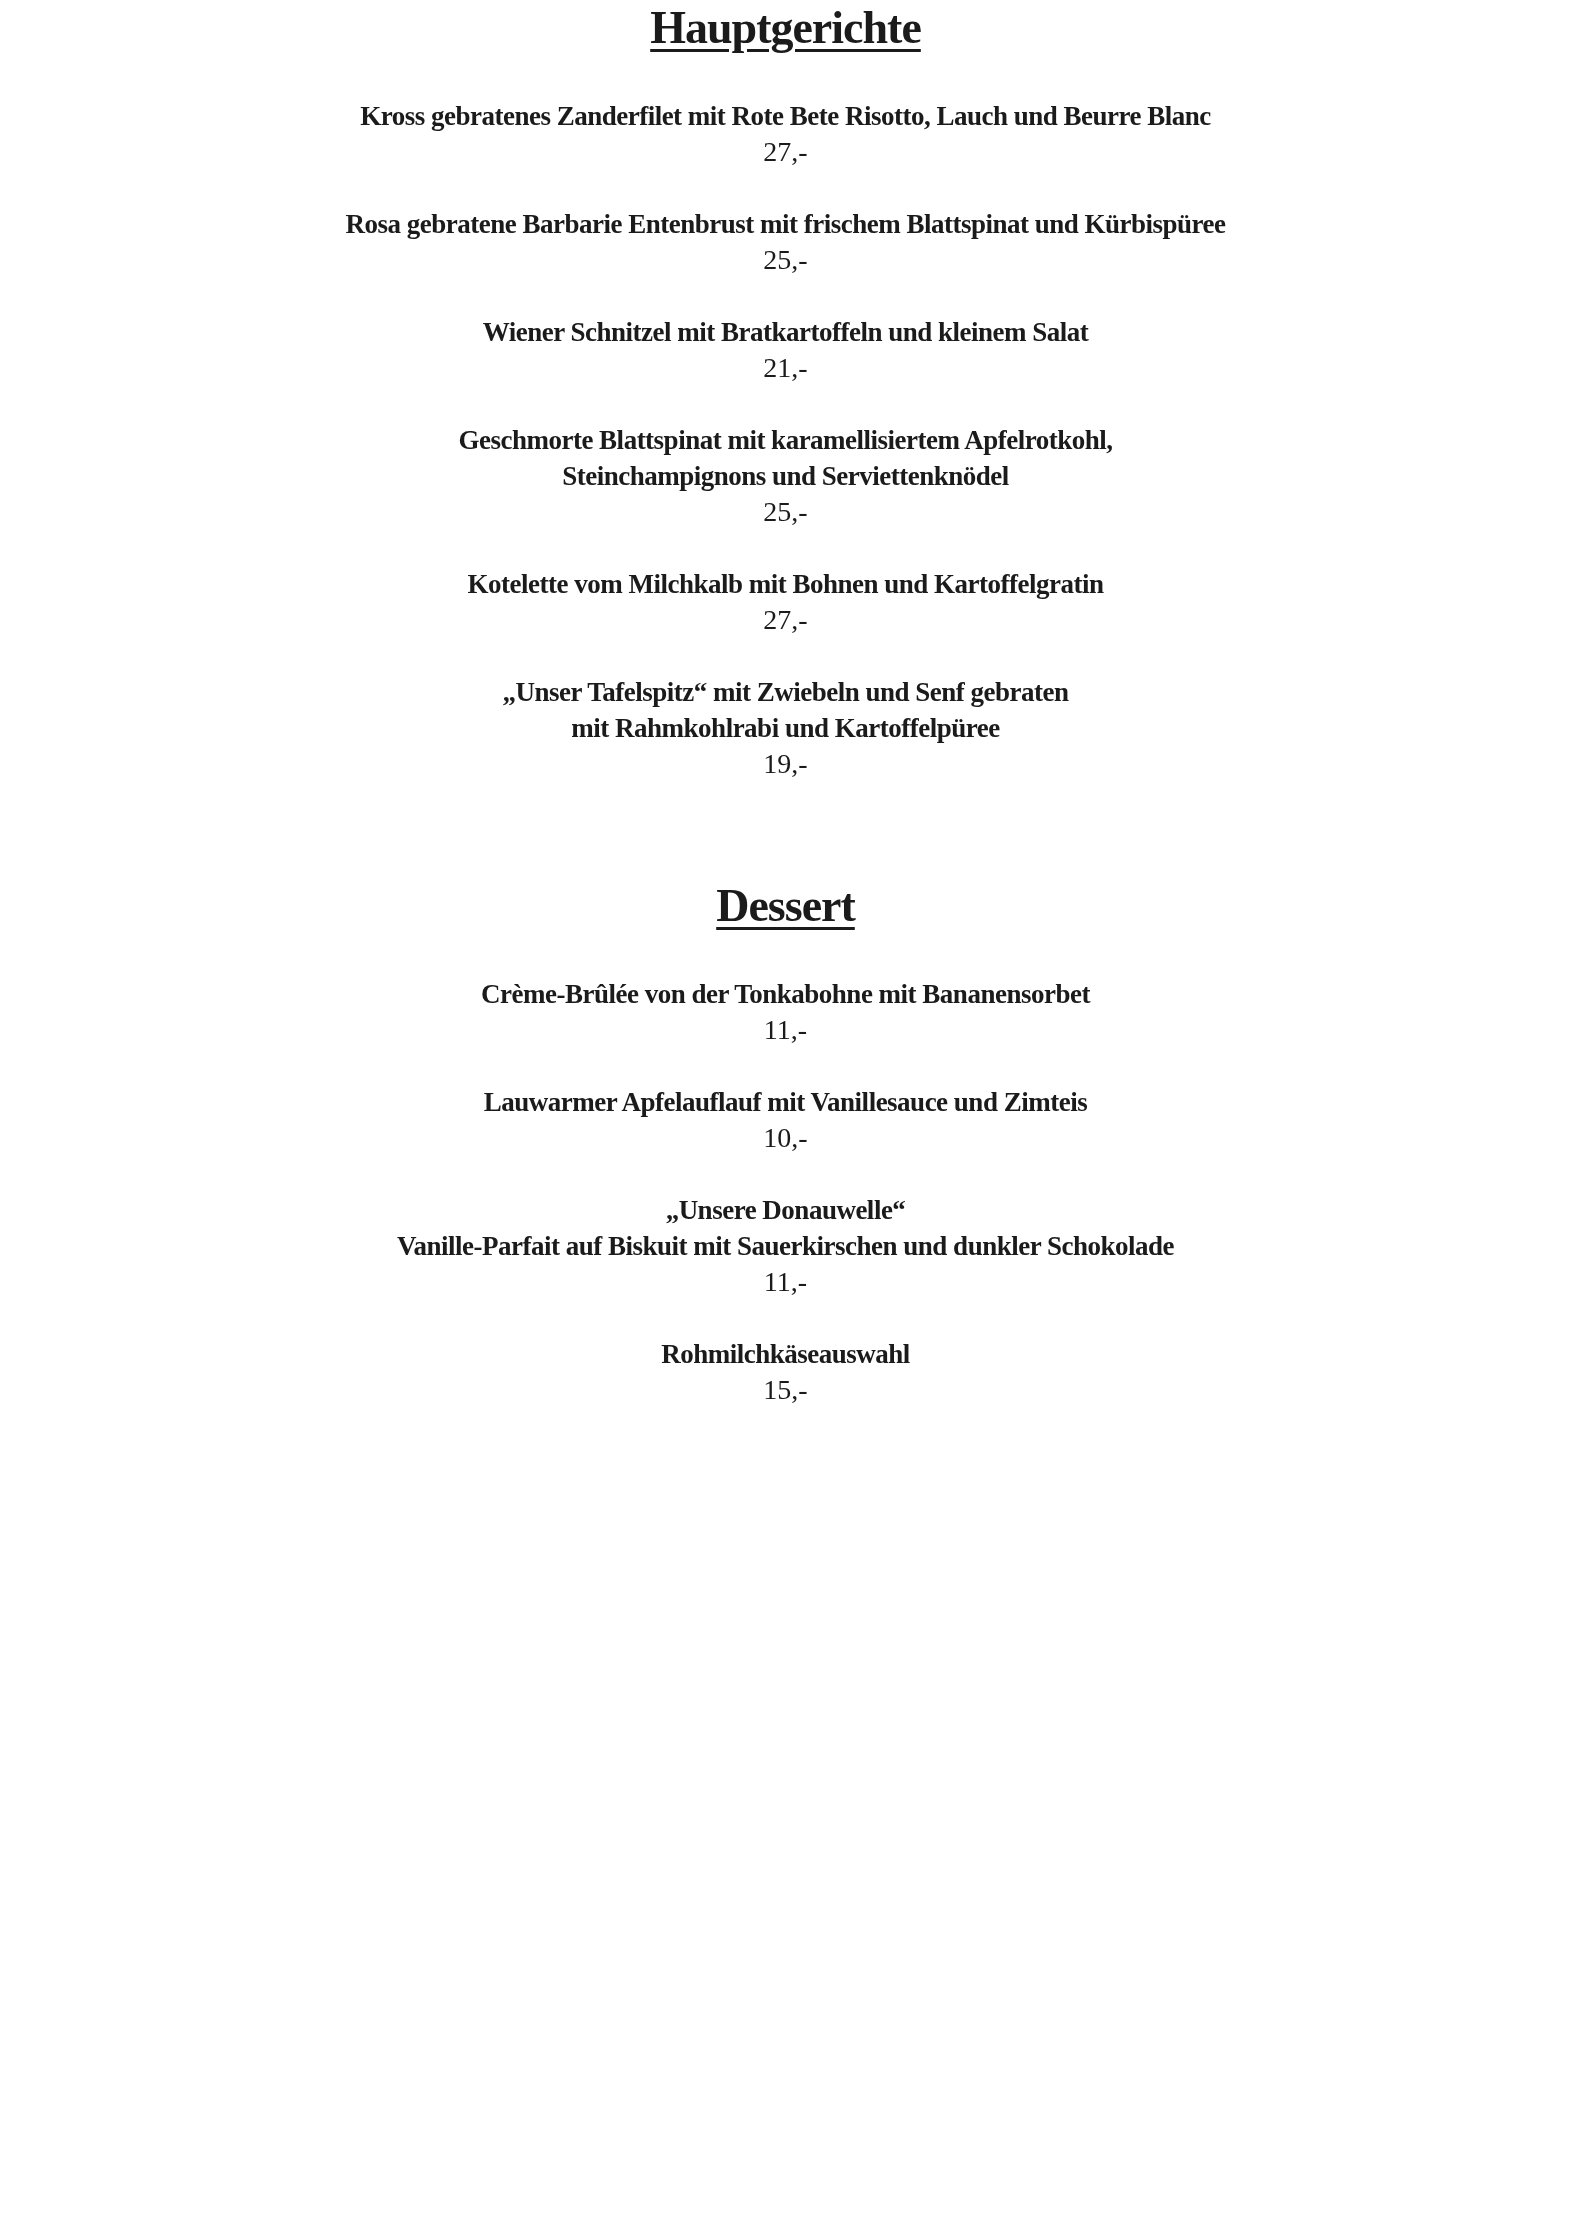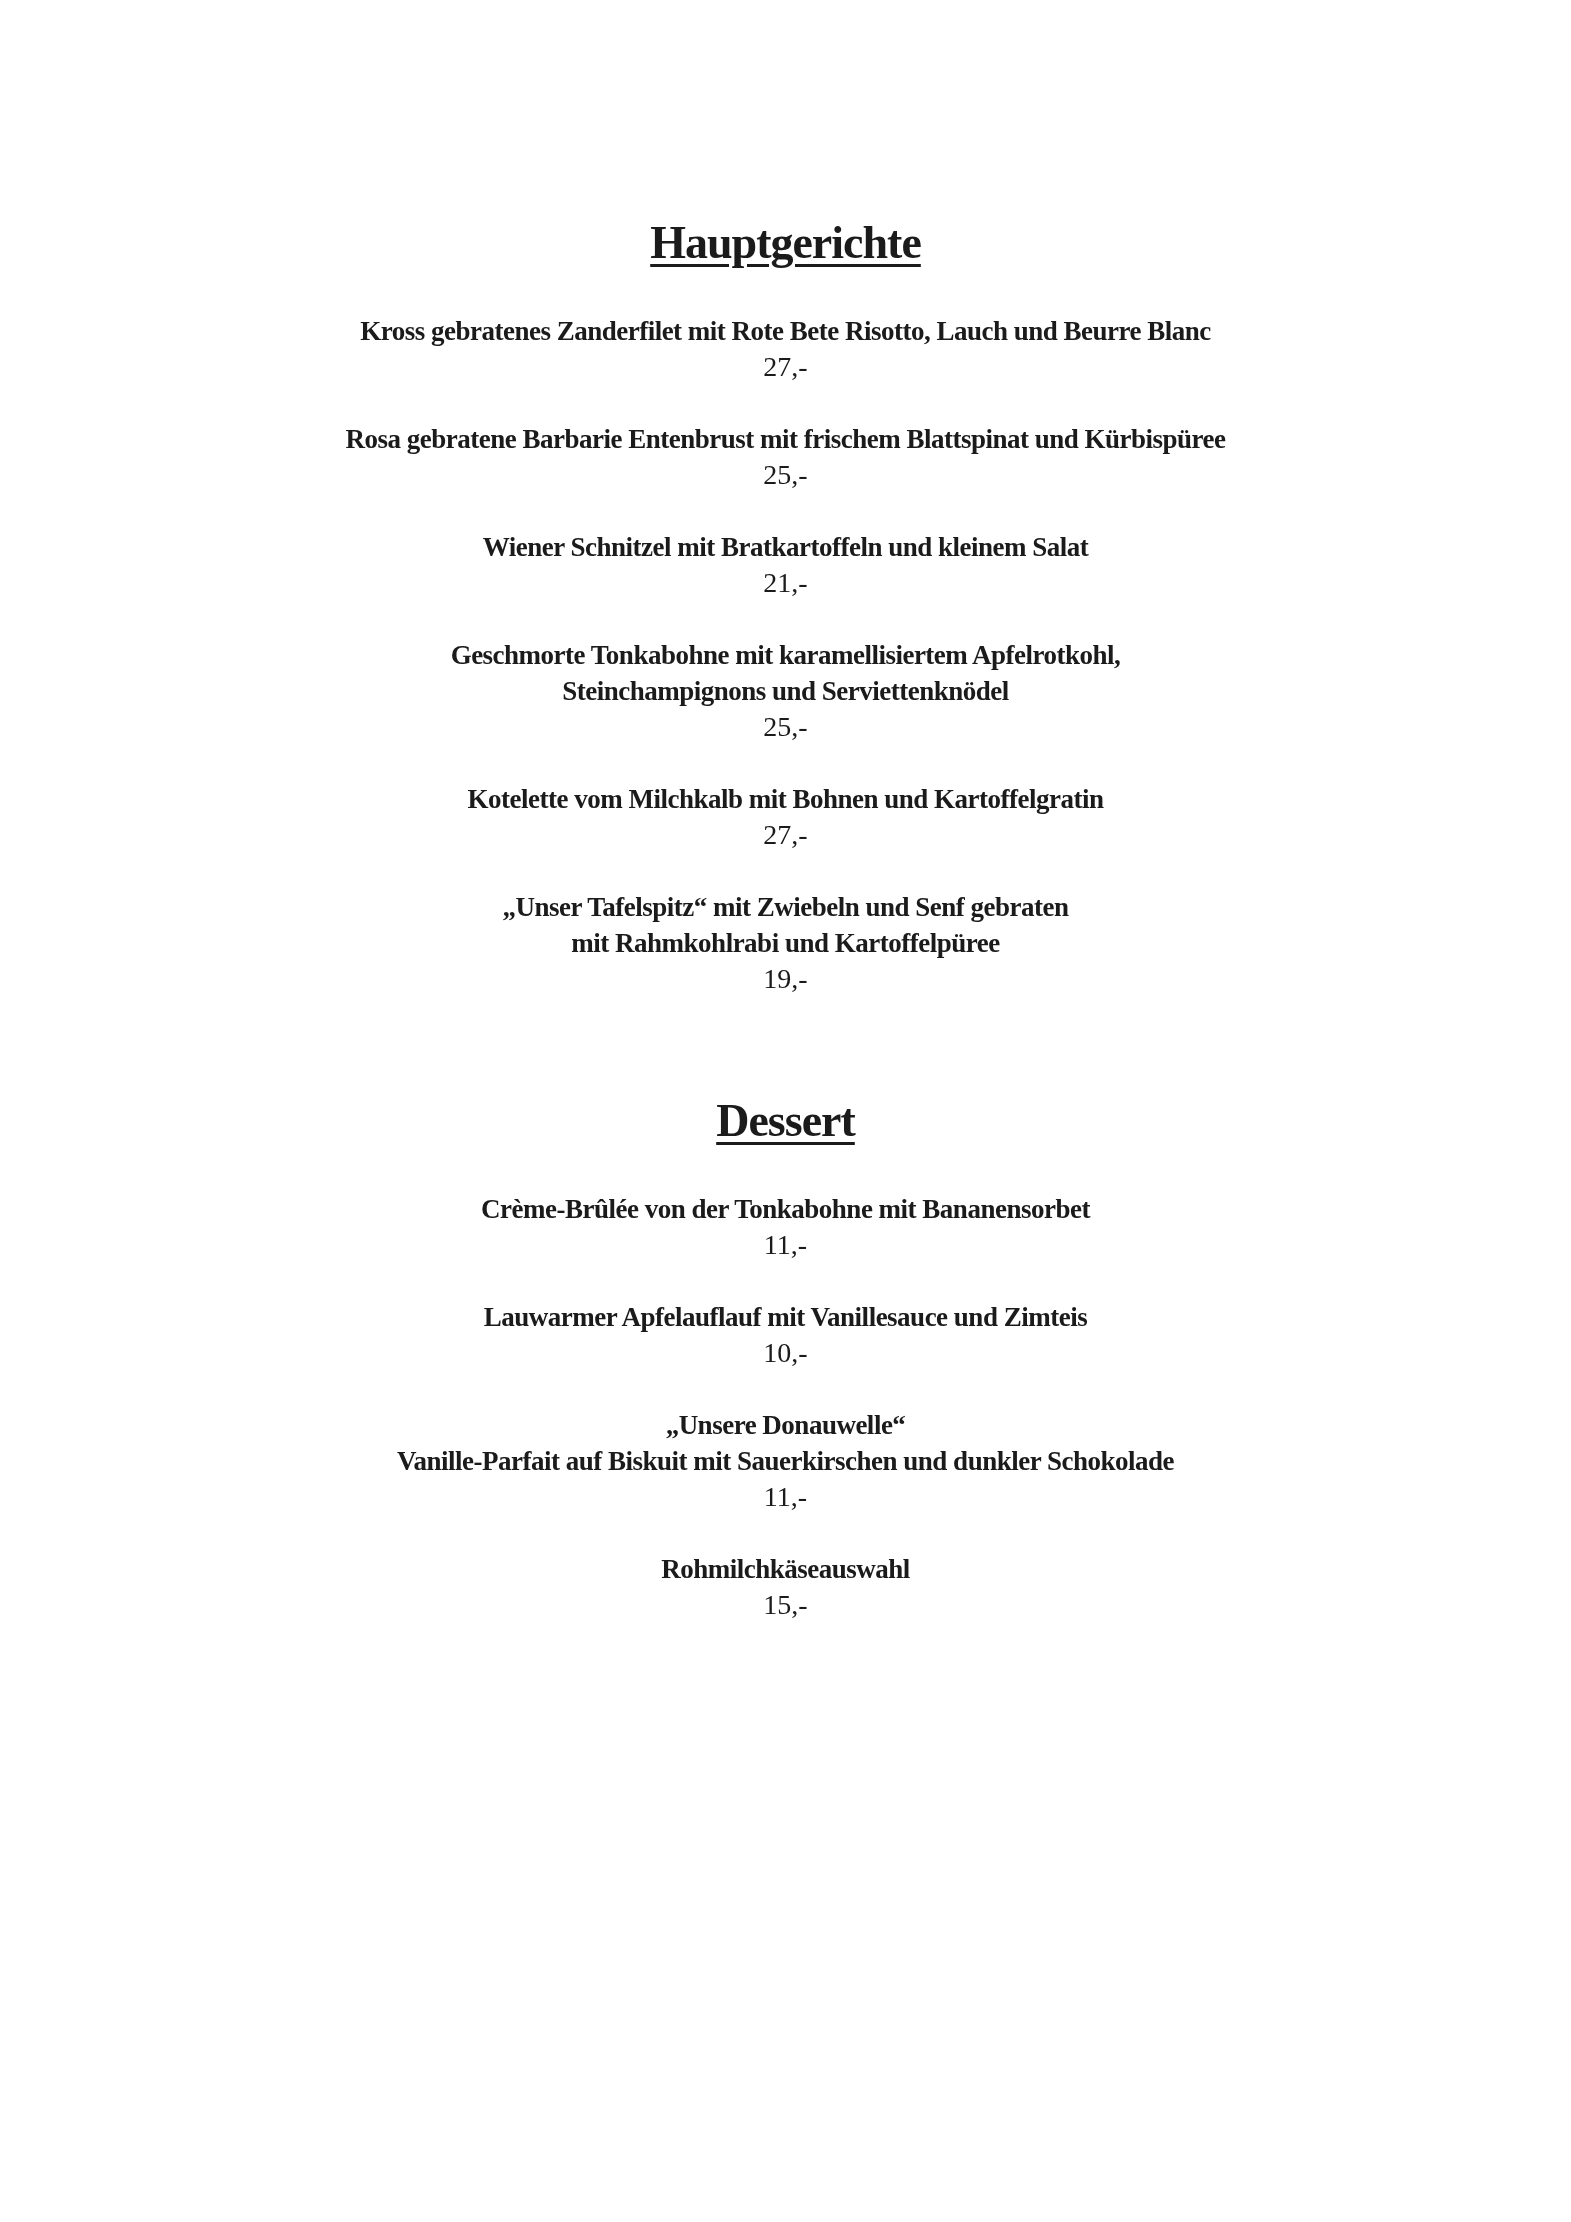--- a/index.html
+++ b/index.html
@@ -10,21 +10,20 @@
   .page {
     position: relative;
     width: 1571px;
     height: 2222px;
     margin: 0 auto;
     background: #ffffff;
     color: #1b1b1b;
     font-family: "Liberation Serif", "DejaVu Serif", serif;
     text-align: center;
     box-sizing: border-box;
-    padding-top: 215px;
     display: flex;
     flex-direction: column;
     overflow: hidden;
   }
   .menu-section {
     display: block;
   }
   .section-dessert {
     margin-top: 60px;
   }
@@ -75,21 +74,21 @@
       <div class="item-name">Rosa gebratene Barbarie Entenbrust mit frischem Blattspinat und Kürbispüree</div>
       <div class="item-price">25,-</div>
     </div>
 
     <div class="menu-item">
       <div class="item-name">Wiener Schnitzel mit Bratkartoffeln und kleinem Salat</div>
       <div class="item-price">21,-</div>
     </div>
 
     <div class="menu-item">
-      <div class="item-name">Geschmorte Tonkabohne mit karamellisiertem Apfelrotkohl,
+      <div class="item-name">Geschmorte Blattspinat mit karamellisiertem Apfelrotkohl,
 Steinchampignons und Serviettenknödel</div>
       <div class="item-price">25,-</div>
     </div>
 
     <div class="menu-item">
       <div class="item-name">Kotelette vom Milchkalb mit Bohnen und Kartoffelgratin</div>
       <div class="item-price">27,-</div>
     </div>
 
     <div class="menu-item">

